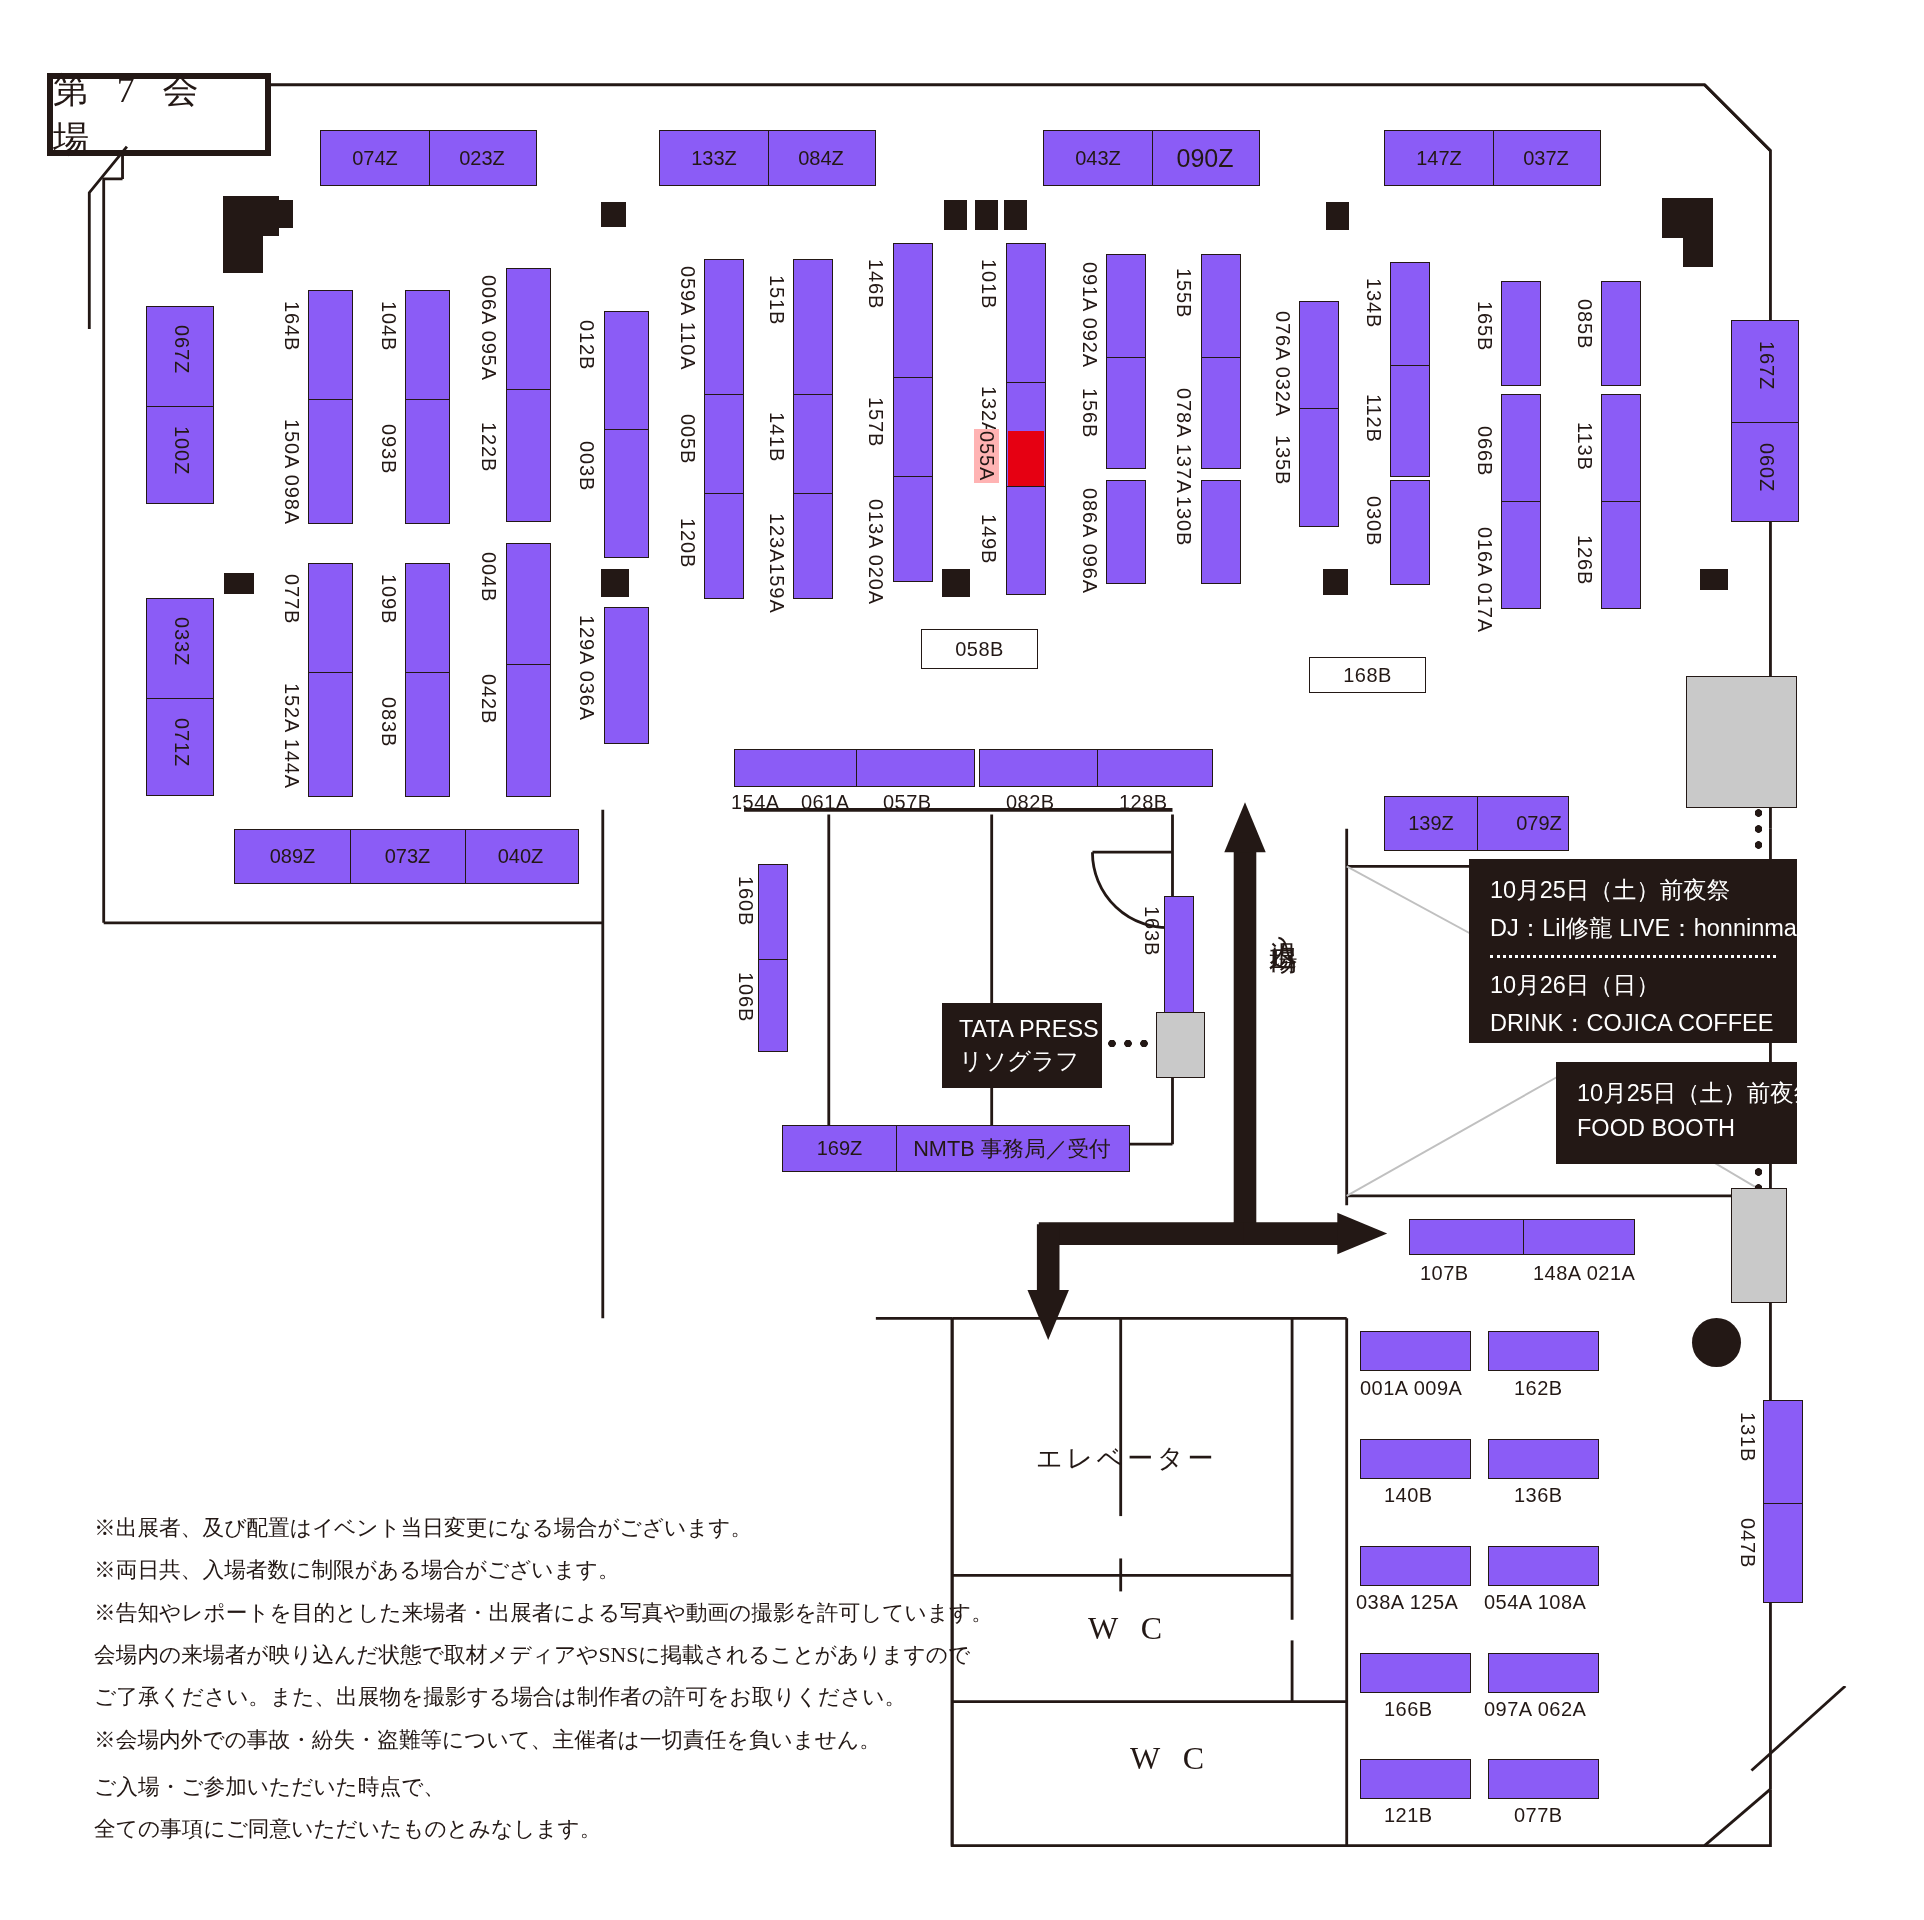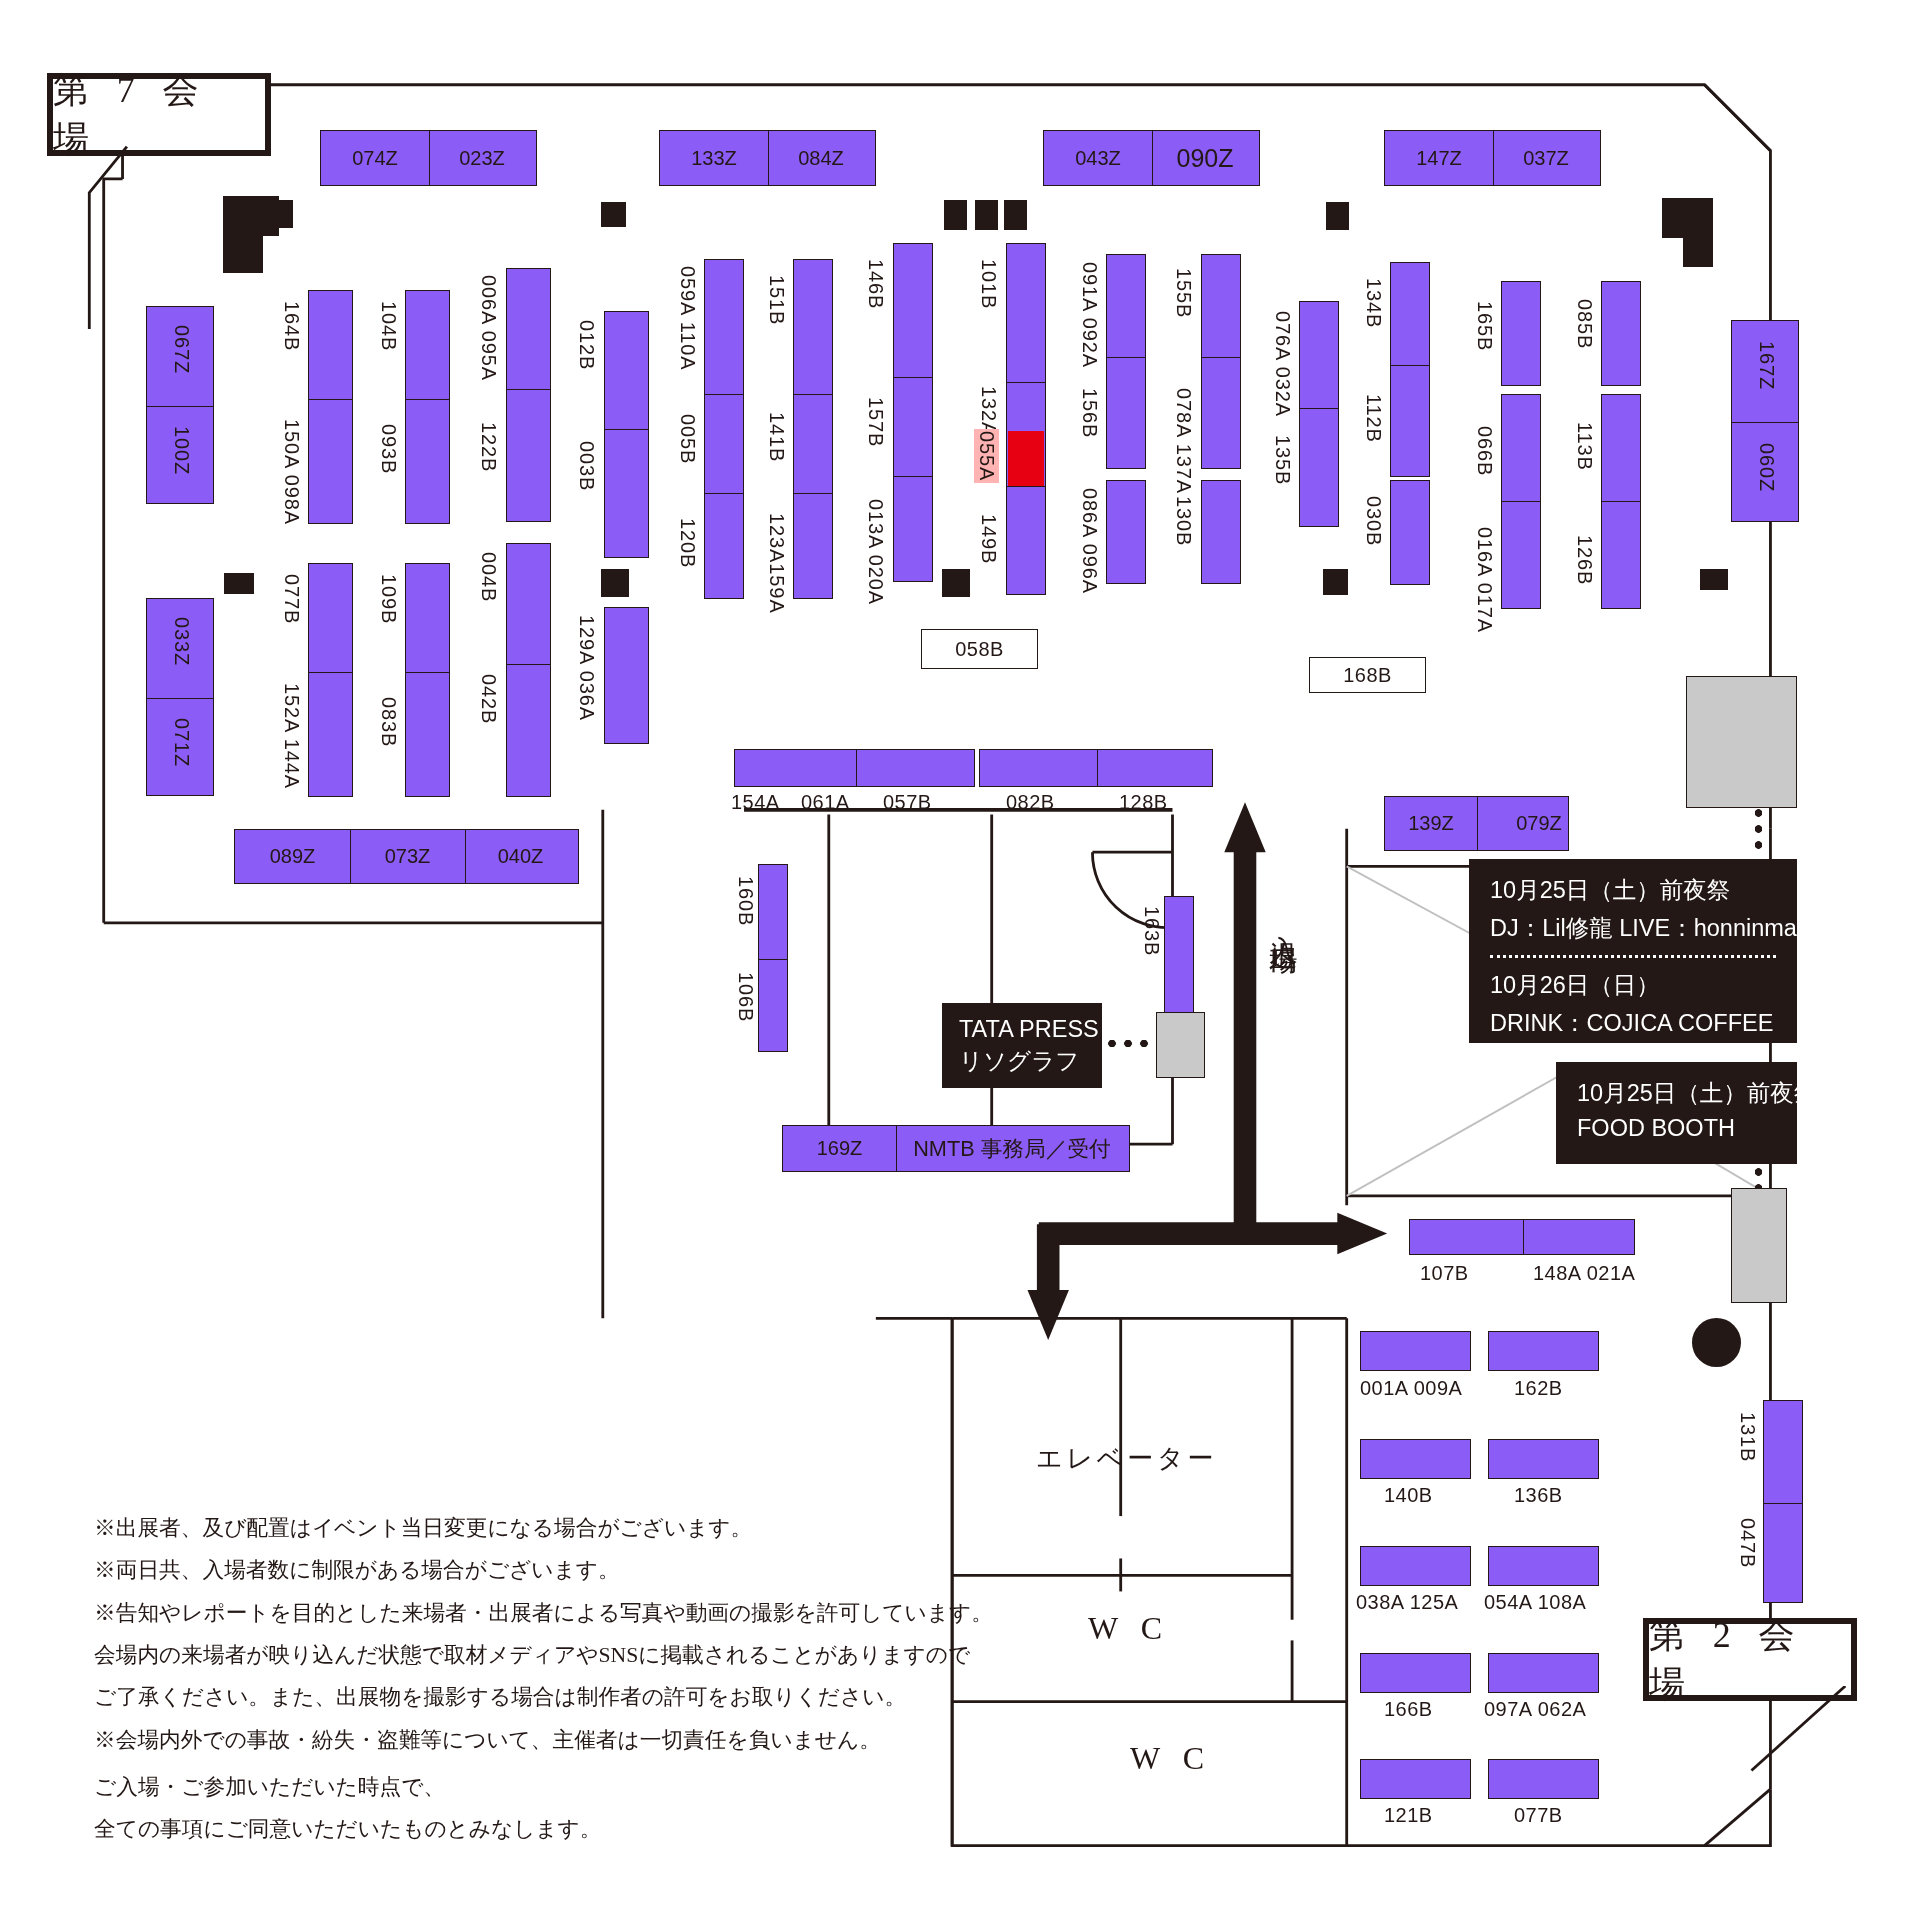--- a/index.html
+++ b/index.html
@@ -110,23 +110,20 @@
     </g>
   </svg>
 
   <div class="venue-plate" style="left:47px;top:73px;width:212px;height:71px;">
     <span>第 7 会 場</span>
   </div>
   <svg class="abs" style="left:47px;top:141px;width:188px;height:188px;pointer-events:none" viewBox="0 0 200 200" width="188" height="188">
     <path d="M 85 6 L 45 55 L 45 200" fill="none" stroke="#231815" stroke-width="3"></path>
   </svg>
 
-  <div class="venue-plate" style="left:1643px;top:1618px;width:202px;height:71px;">
-    <span>第 2 会 場</span>
-  </div>
   <svg class="abs" style="left:1695px;top:1686px;width:188px;height:169px;pointer-events:none" viewBox="0 0 200 180" width="188" height="169">
     <path d="M 160 0 L 60 90" fill="none" stroke="#231815" stroke-width="3"></path>
   </svg>
 
   <div class="box" style="left:320px;top:130px;width:217px;height:56px;">
     <div style="position:absolute;left:0;top:0;width:108px;height:100%;border-right:1.9px solid #231815;display:flex;align-items:center;justify-content:center;font-size:20px;">074Z</div>
     <div style="position:absolute;left:108px;top:0;width:106px;height:100%;display:flex;align-items:center;justify-content:center;font-size:20px;">023Z</div>
   </div>
   <div class="box" style="left:659px;top:130px;width:217px;height:56px;">
     <div style="position:absolute;left:0;top:0;width:108px;height:100%;border-right:1.9px solid #231815;display:flex;align-items:center;justify-content:center;font-size:20px;">133Z</div>

